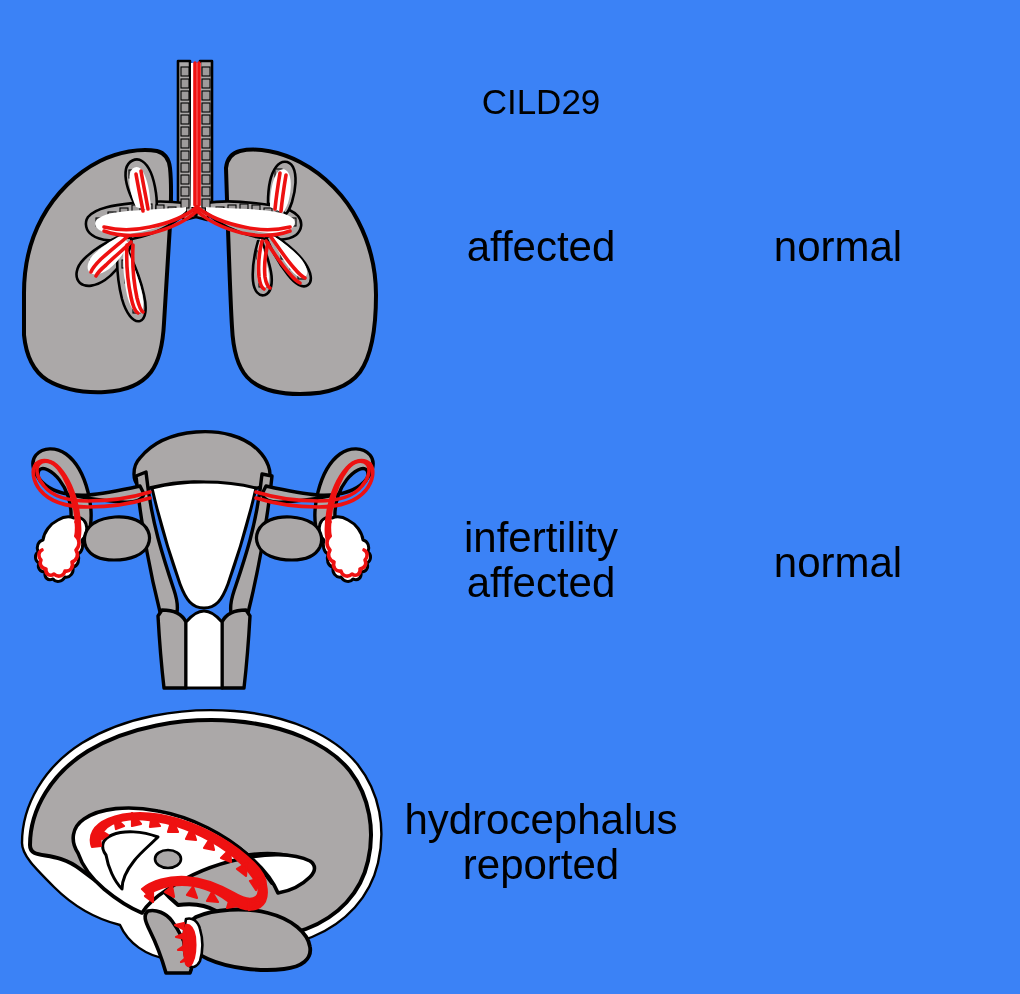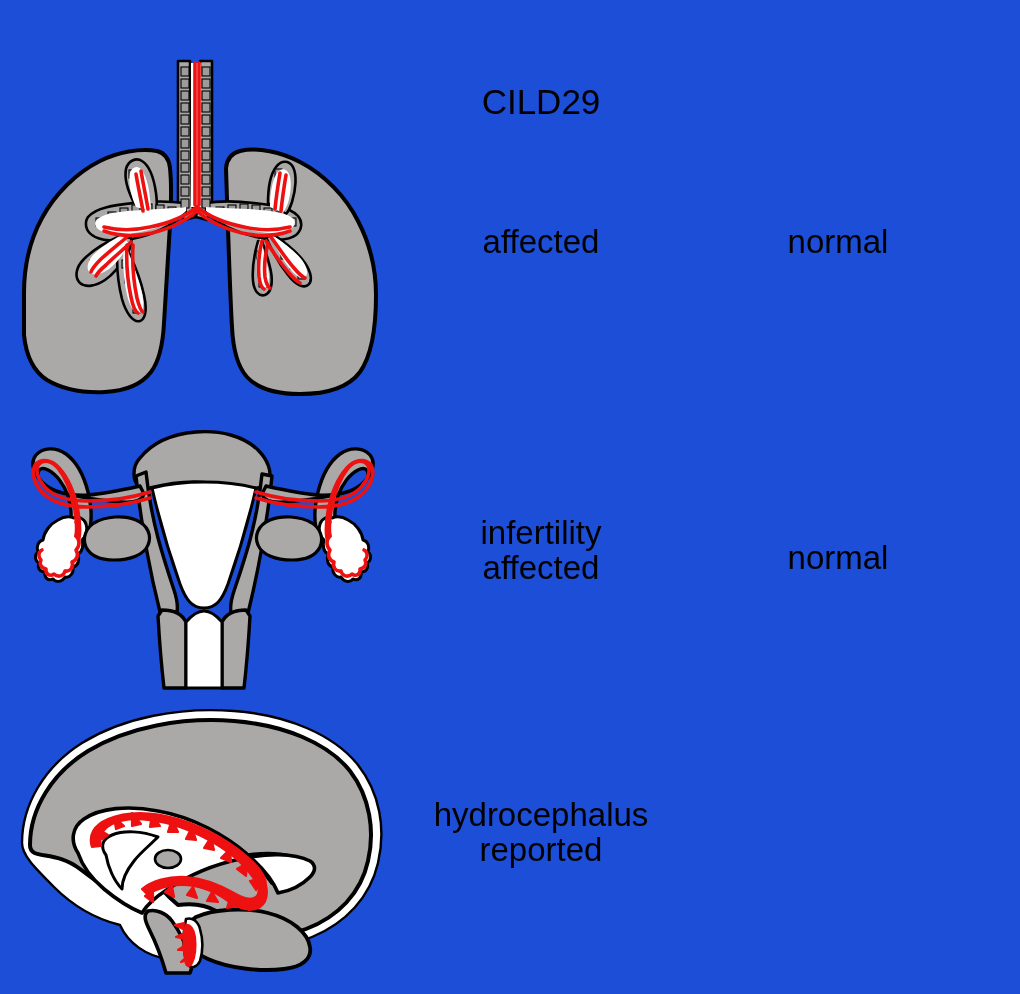--- a/index.html
+++ b/index.html
@@ -9,21 +9,21 @@
     background: #ffffff;
   }
   body {
     font-family: "Liberation Sans", sans-serif;
     color: #000000;
   }
   #figure {
     position: relative;
     width: 1020px;
     height: 994px;
-    background: #1d4ed8;
+    background: #3b82f6;
     overflow: hidden;
   }
 
   
   .organ-panel {
     position: absolute;
     left: 0;
   }
   #panel-lungs   { top: 55px;  width: 420px; height: 350px; }
   #panel-uterus  { top: 410px; width: 420px; height: 295px; }
@@ -47,21 +47,21 @@
   .header-cell .gene {
     font-style: italic;
     display: block;
   }
   .header-cell .plain {
     font-style: normal;
     display: block;
   }
 
   .row-cell {
-    font-size: 33px;
+    font-size: 42px;
     font-weight: 400;
   }
 
   
   .col-cild  { left: 400px; width: 282px; }
   .col-ccno  { left: 666px; width: 344px; }
 
   #header-cild { top: 46px;  }
   #header-ccno { top: 22px;  }
 

